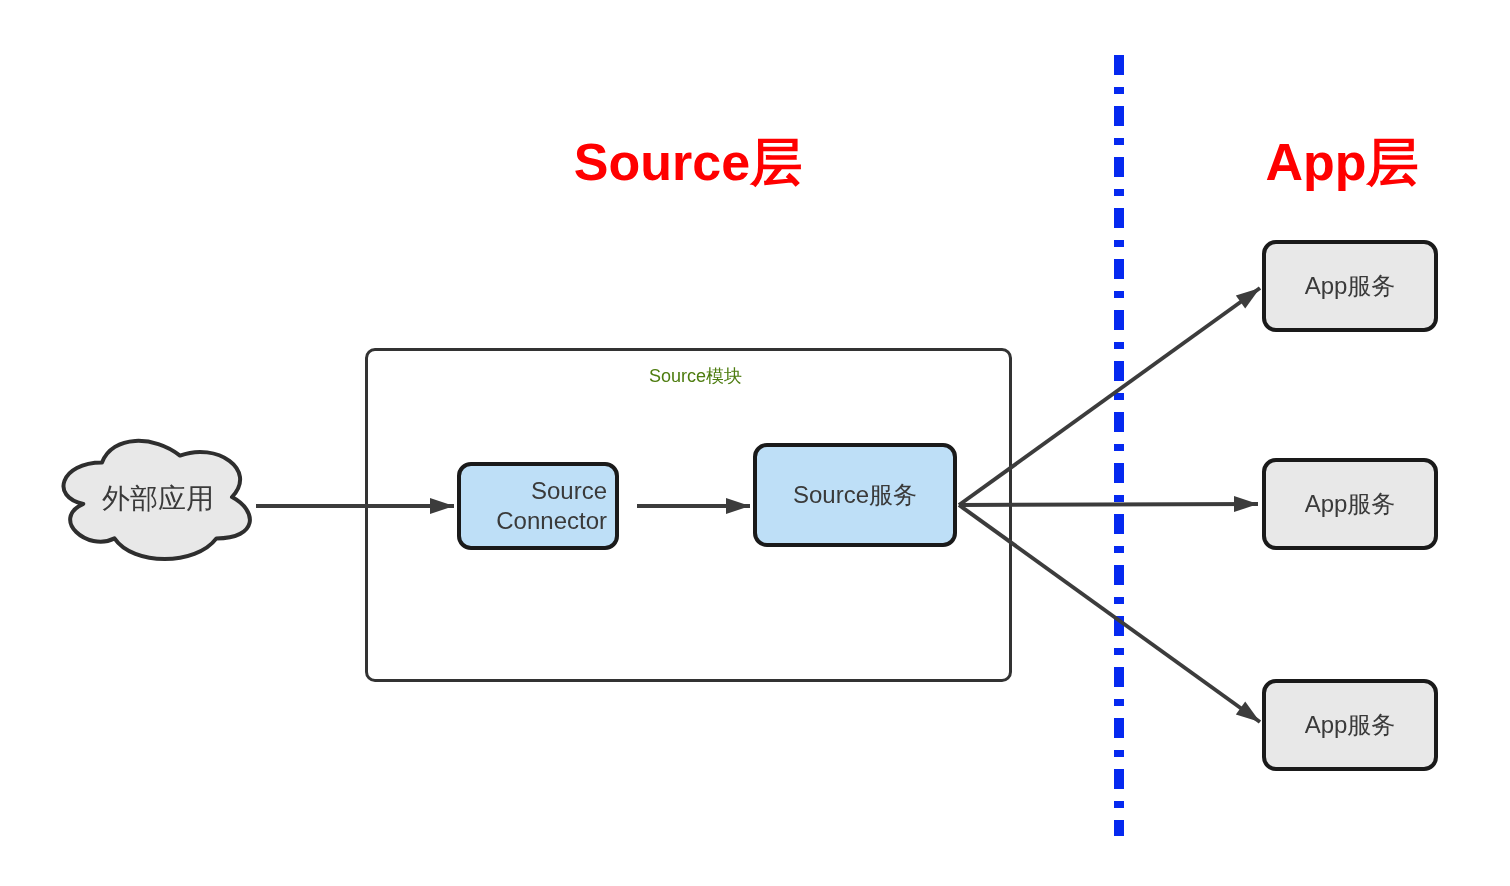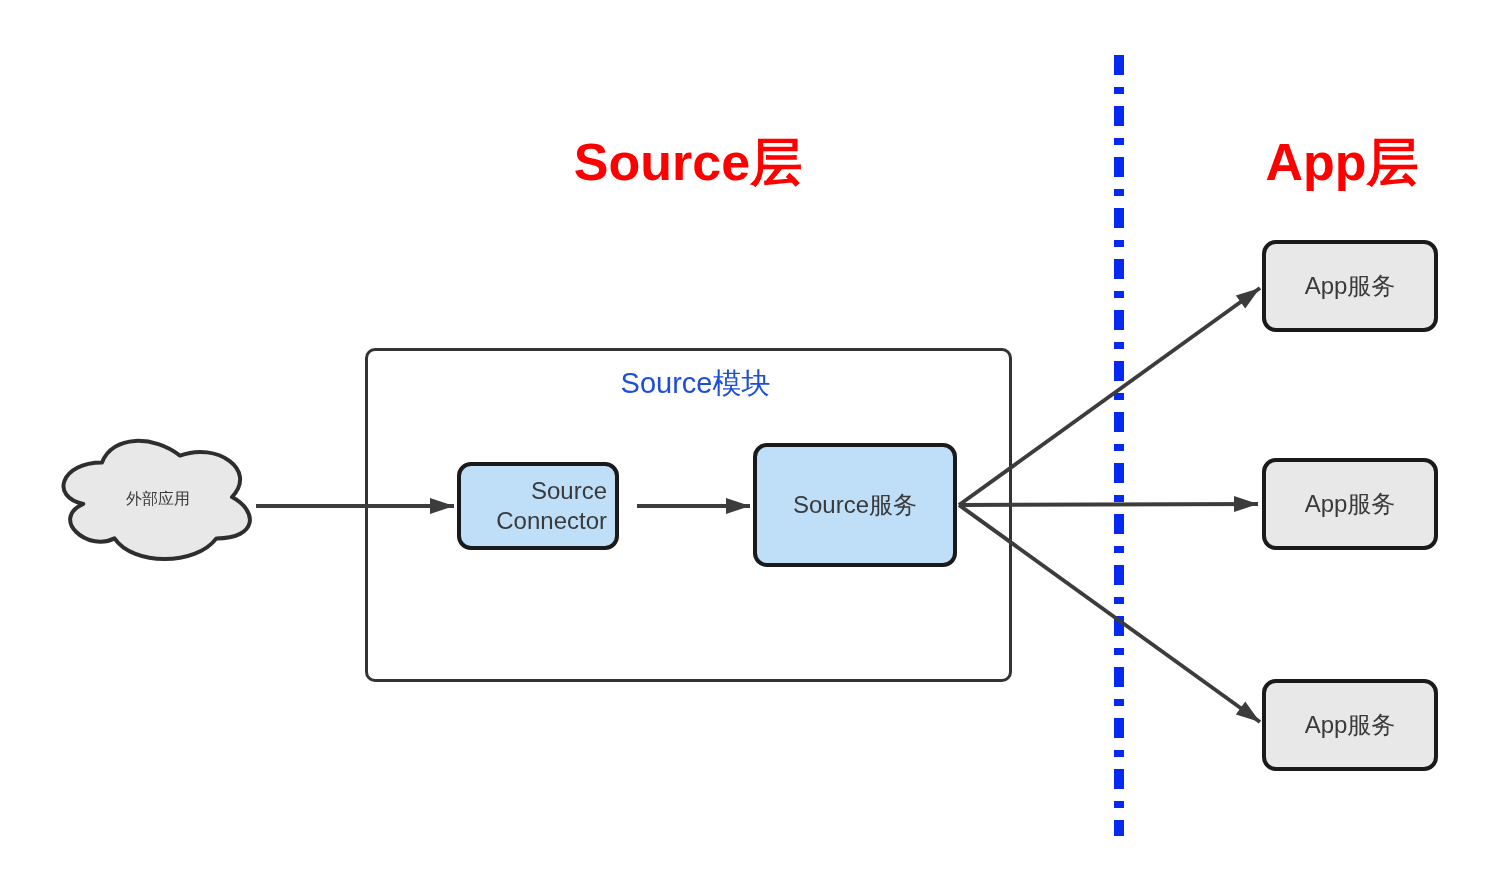--- a/index.html
+++ b/index.html
@@ -41,22 +41,22 @@
     border: 3px solid #333333;
     border-radius: 10px;
     background: #ffffff;
     z-index: 1;
   }
   .module-title {
     position: absolute;
     left: 365px; top: 364px;
     width: 661px;
     text-align: center;
-    font-size: 29px;
-    color: #1d4ed8;
+    font-size: 18px;
+    color: #4d7c0f;
     z-index: 3;
   }
 
   .node {
     position: absolute;
     z-index: 3;
     display: flex;
     align-items: center;
     justify-content: center;
     text-align: right;
@@ -64,30 +64,30 @@
     color: #3A3A3A;
     border: 4px solid #1A1A1A;
     border-radius: 14px;
     line-height: 1.25;
     padding: 2px 8px;
   }
   .node.blue { background: #BEDFF7; }
   .node.gray { background: #E8E8E8; }
 
   #source-connector-node { left: 457px; top: 462px; width: 162px; height: 88px; }
-  #source-service-node   { left: 753px; top: 443px; width: 204px; height: 124px; }
+  #source-service-node   { left: 753px; top: 443px; width: 204px; height: 104px; }
   #app-service-node-1    { left: 1262px; top: 240px; width: 176px; height: 92px; }
   #app-service-node-2    { left: 1262px; top: 458px; width: 176px; height: 92px; }
   #app-service-node-3    { left: 1262px; top: 679px; width: 176px; height: 92px; }
 
   .cloud-label {
     position: absolute;
     left: 158px; top: 499px;
     transform: translate(-50%, -50%);
-    font-size: 16px;
+    font-size: 28px;
     color: #3A3A3A;
     white-space: nowrap;
     z-index: 3;
   }
 </style>
 </head>
 <body>
 
 <div id="canvas">
 

